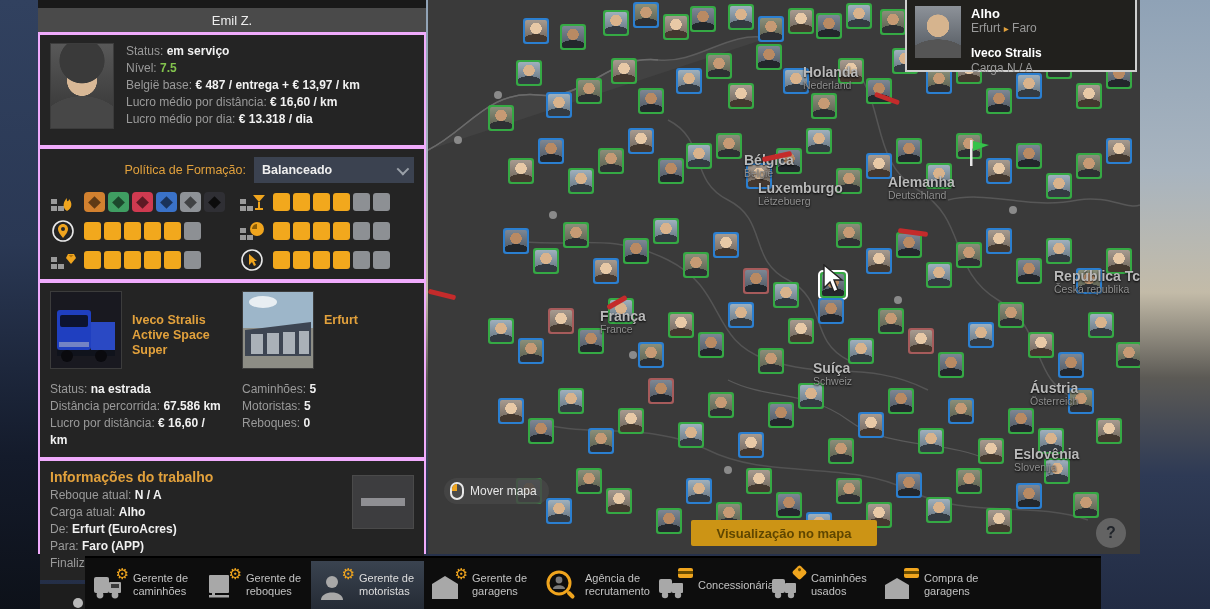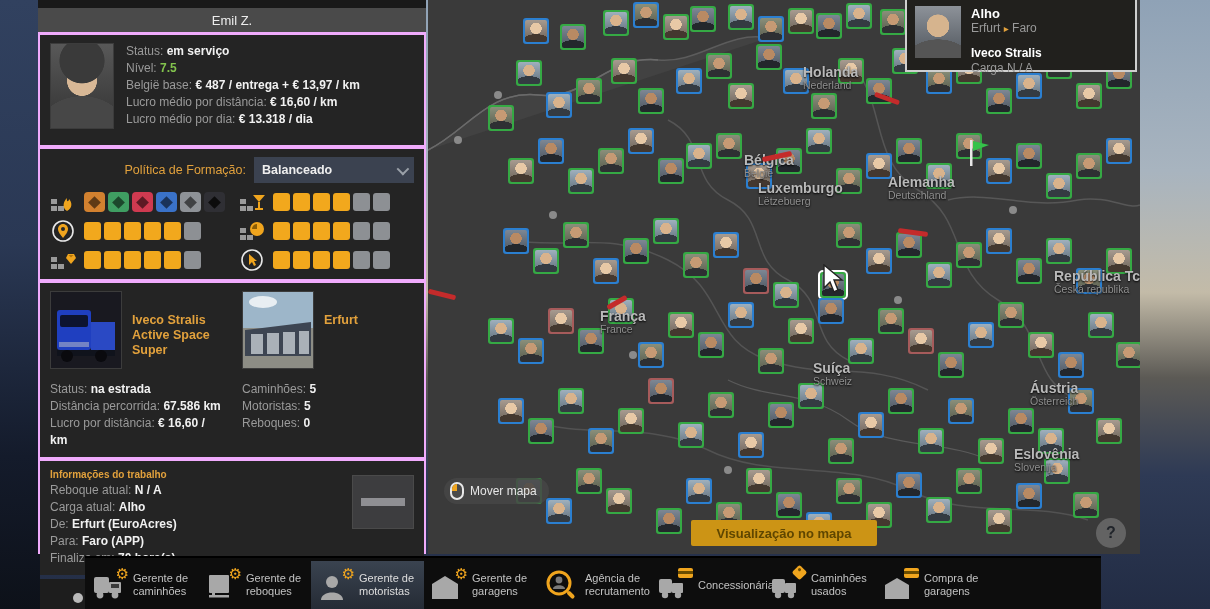--- a/index.html
+++ b/index.html
@@ -53,21 +53,21 @@
   
   .assets { display:flex; gap:20px; }
   .asset-col { flex:1; }
   .asset-top { display:flex; gap:10px; align-items:flex-start; min-height:84px; }
   .thumb { width:72px; height:78px; border:1px solid #3c3c3c; background:#1b1b20; flex:none; position:relative; overflow:hidden; }
   .asset-name { color:#e2a13c; font-size:12.5px; font-weight:bold; line-height:15px; padding-top:22px; }
   .asset-lines { margin-top:6px; }
 
   
   .job-wrap { display:flex; }
-  .job-title { color:#e2a13c; font-size:10px; font-weight:bold; margin-bottom:2px; }
+  .job-title { color:#e2a13c; font-size:14px; font-weight:bold; margin-bottom:2px; }
   .job-thumb { width:62px; height:54px; background:#3d3d3f; border:1px solid #4a4a4a; margin-left:auto; margin-top:6px; position:relative; }
   .job-thumb::after { content:""; position:absolute; left:8px; right:8px; top:22px; height:8px; background:#8f8f93; box-shadow:0 10px 0 -6px #7c7c80; }
 
   
   .actions { background:#1d1d1d; margin:0 2px; padding:10px 8px 6px 12px; display:flex; gap:14px; min-height:80px; }
   .action-btn { width:64px; display:flex; flex-direction:column; align-items:center; gap:4px; color:#b9b9b9; font-size:11.5px; text-align:center; line-height:13px; cursor:pointer; }
   .action-btn svg { display:block; }
 
   
   .map { position:absolute; left:428px; top:0; width:712px; height:554px; background:#3a3a3a; overflow:hidden; }

